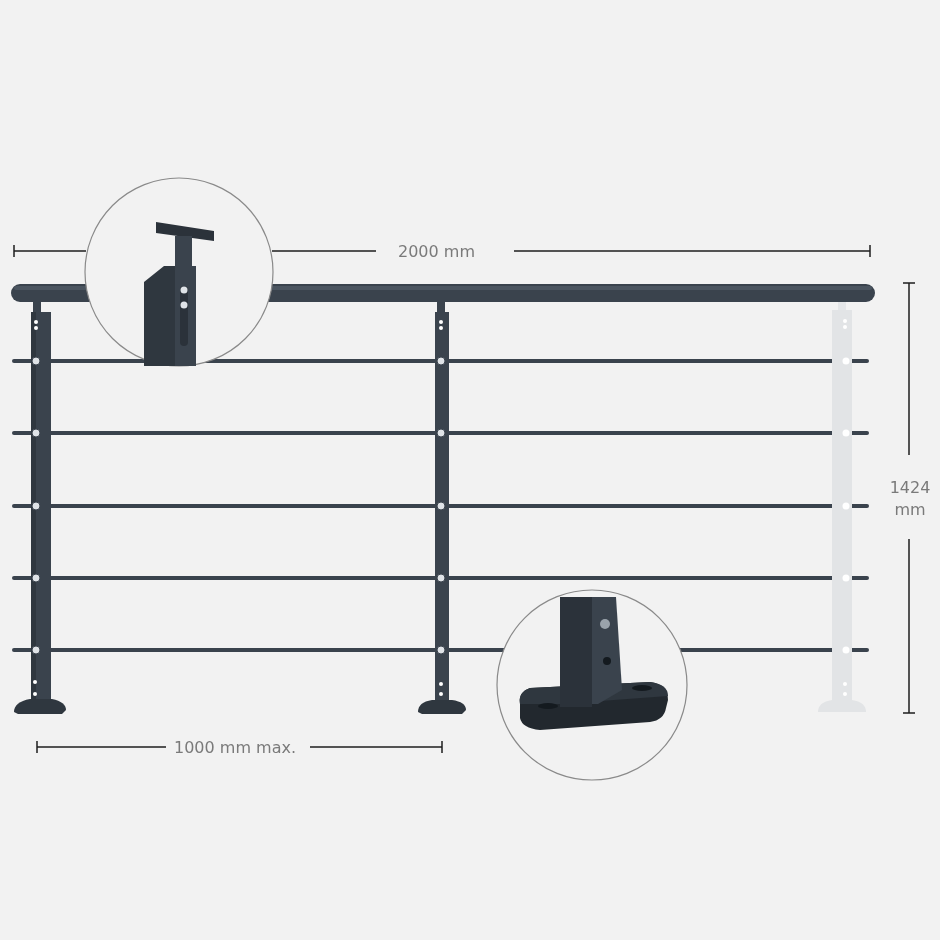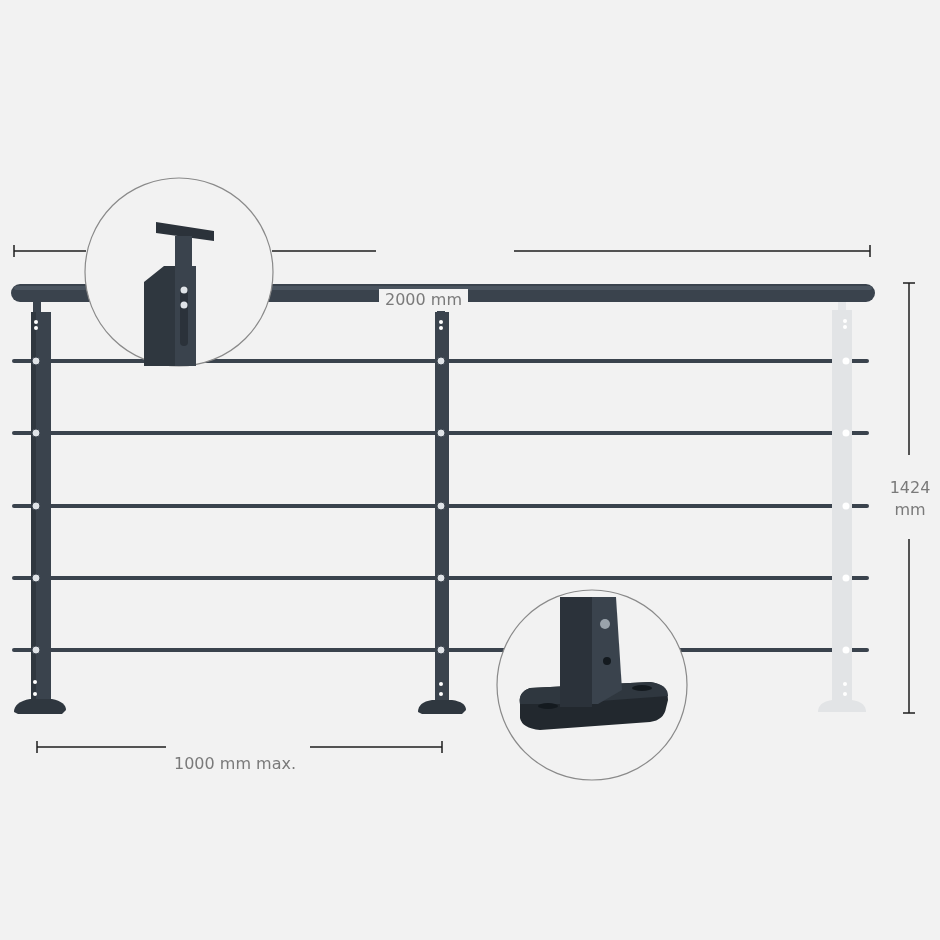--- a/index.html
+++ b/index.html
@@ -1,22 +1,22 @@
 <!DOCTYPE html>
 <html><head>
   <meta charset="utf-8">
   <style>
     html, body { margin: 0; padding: 0; background: #f2f2f2; }
     body { width: 940px; height: 940px; position: relative; overflow: hidden;
            font-family: "DejaVu Sans", "Liberation Sans", sans-serif; }
     #canvas { position: absolute; left: 0; top: 0; width: 940px; height: 940px; }
     .dim-label { position: absolute; color: #7a7a7a; font-size: 16px; line-height: 22px;
                  background: #f2f2f2; text-align: center; white-space: nowrap; }
-    #lbl-width { left: 379px; top: 241px; padding: 0 6px; margin-top: 48px; }
-    #lbl-span  { left: 168px; top: 737px; padding: 0 6px; margin-top: 16px; }
+    #lbl-width { left: 392px; top: 241px; padding: 0 6px; }
+    #lbl-span  { left: 168px; top: 737px; padding: 0 6px; }
     #lbl-height { left: 884px; top: 477px; width: 52px; }
     #lbl-height span { display: block; }
   </style>
 </head>
 <body>
 
 <svg id="canvas" viewBox="0 0 940 940" xmlns="http://www.w3.org/2000/svg">
   <rect x="0" y="0" width="940" height="940" fill="#f2f2f2"></rect>
 
   <g stroke="#1e1e1e" stroke-width="1.5">

